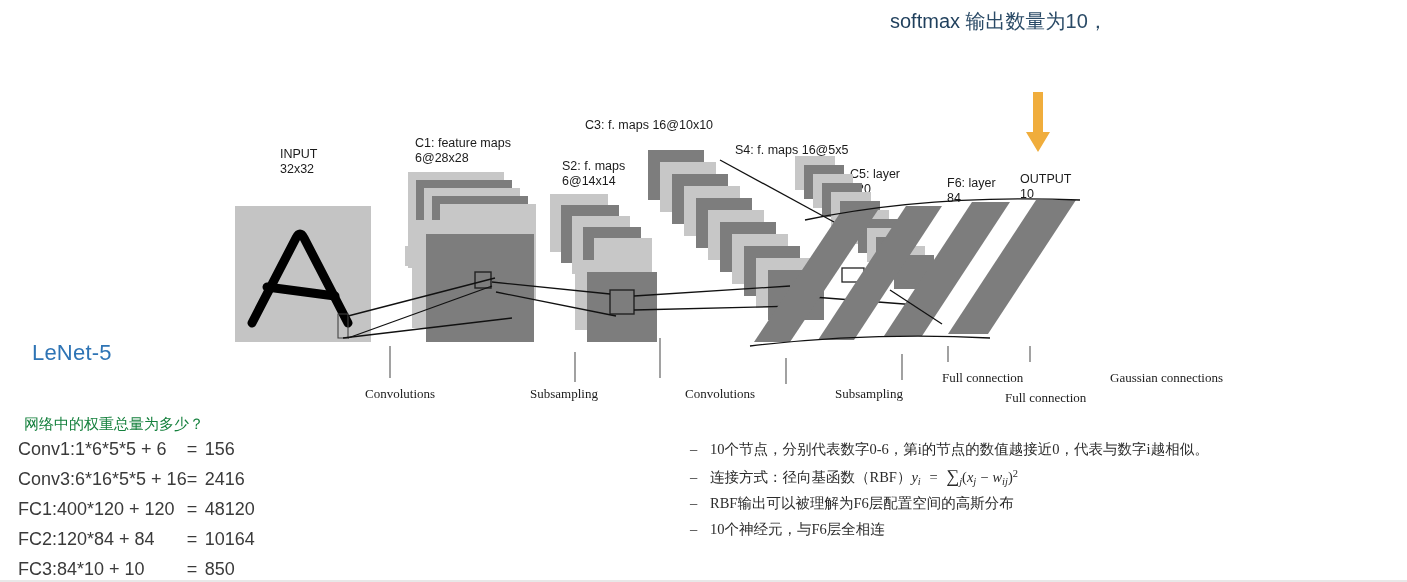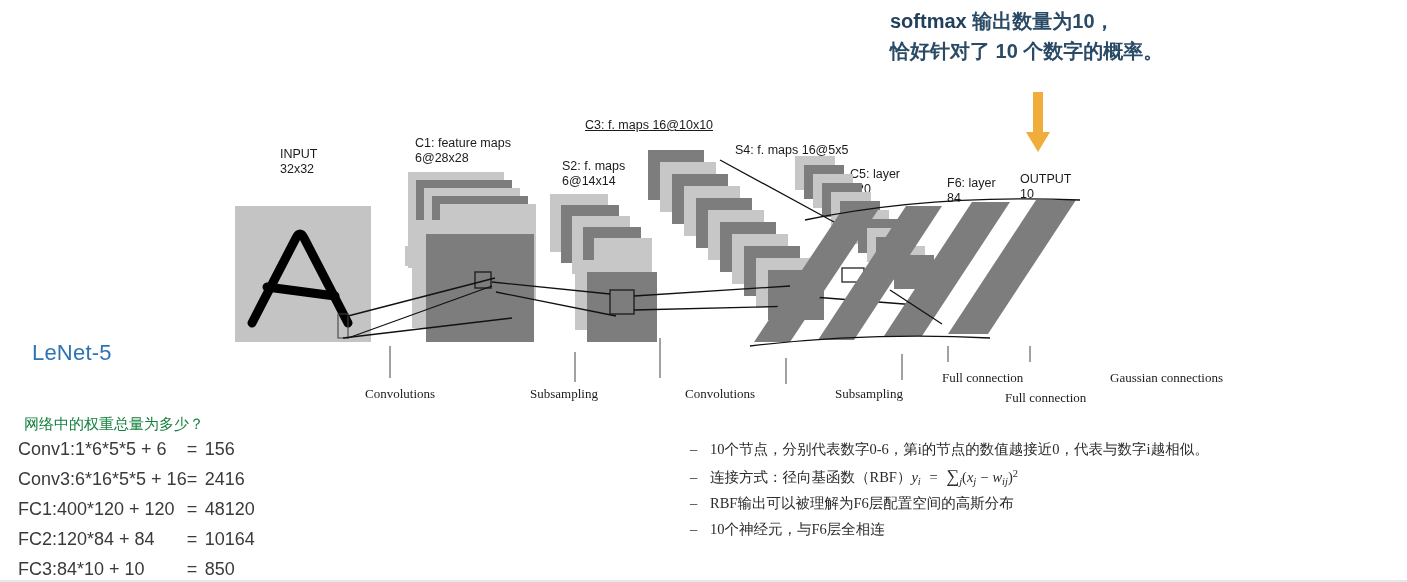--- a/index.html
+++ b/index.html
@@ -29,21 +29,21 @@
     border-collapse:collapse;
   }
   #weights-table td{padding:2px 0 2px 0;white-space:nowrap;line-height:1.45;}
   #weights-table td.expr{width:140px;}
   #weights-table td.eq{width:18px;}
   #weights-table tr.total td{color:#1a1a1a;}
 
   
   #callout{
     position:absolute;left:890px;top:6px;
-    font-size:20px;font-weight:bold;color:#2a4a66;
+    font-size:20px;font-weight:normal;color:#2a4a66;
     line-height:1.5;white-space:nowrap;
   }
   #callout .lead{color:#1f3f5c;}
   #arrow-down{
     position:absolute;left:1024px;top:92px;width:28px;height:62px;
   }
 
   
   #diagram{position:absolute;left:230px;top:110px;width:1080px;height:300px;}
   .dlabel{
@@ -71,36 +71,35 @@
 </style>
 </head>
 <body>
 
 <div class="slide">
 
   <div id="callout">
     <div>
       <span class="lead">softmax</span><span> 输出数量为10，</span>
     </div>
-    <div>恰好针对了 10 个数字的概率。</div>
   </div>
 
   <svg id="arrow-down" viewBox="0 0 28 62">
     <polygon points="9,0 19,0 19,40 26,40 14,60 2,40 9,40" fill="#f0ad3c"></polygon>
   </svg>
 
   <div id="diagram">
 
     <div class="dlabel" style="left:50px;top:37px;">INPUT
 32x32</div>
     <div class="dlabel" style="left:185px;top:26px;">C1: feature maps
 6@28x28</div>
     <div class="dlabel" style="left:332px;top:49px;">S2: f. maps
 6@14x14</div>
-    <div class="dlabel" style="left:355px;top:8px;text-decoration:underline;">C3: f. maps 16@10x10</div>
+    <div class="dlabel" style="left:355px;top:8px;">C3: f. maps 16@10x10</div>
     <div class="dlabel" style="left:505px;top:33px;">S4: f. maps 16@5x5</div>
     <div class="dlabel" style="left:620px;top:57px;">C5: layer
 120</div>
     <div class="dlabel" style="left:717px;top:66px;">F6: layer
 84</div>
     <div class="dlabel" style="left:790px;top:62px;">OUTPUT
 10</div>
 
     <svg style="position:absolute;left:0;top:0;width:1080px;height:300px;" viewBox="0 0 1080 300">
 

